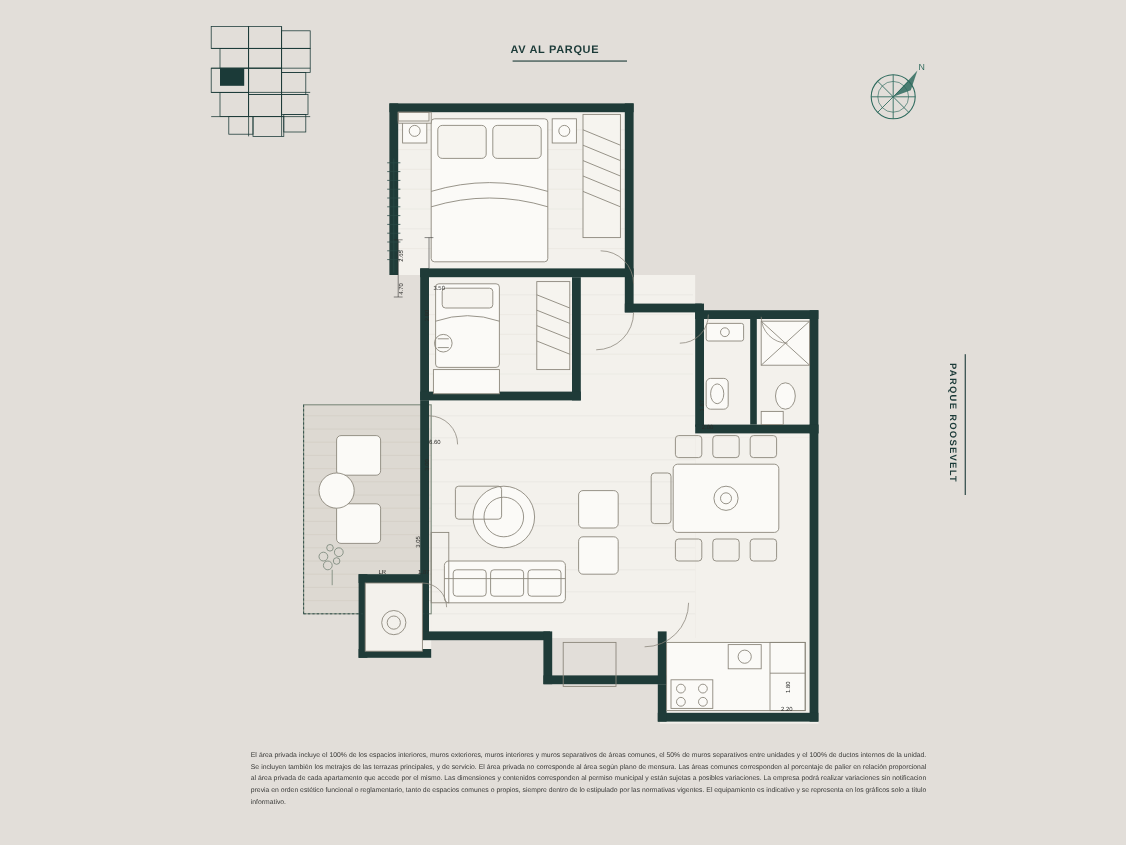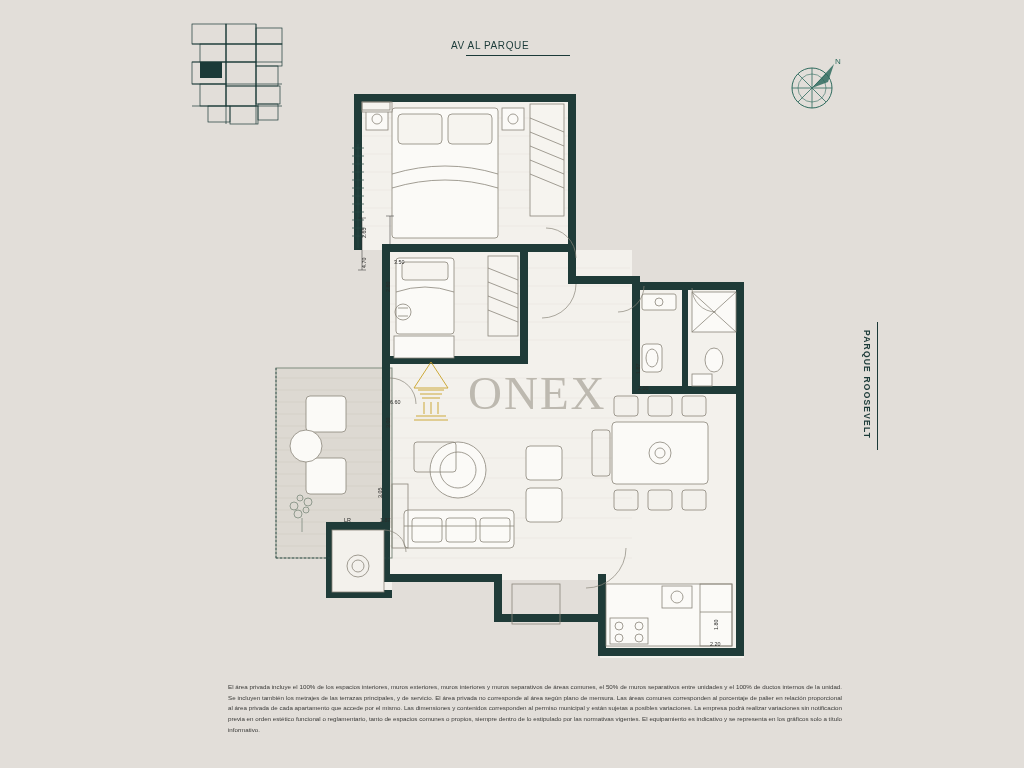--- a/index.html
+++ b/index.html
@@ -7,22 +7,22 @@
     width:1024px;height:768px;
     background:#e2ded9;
     font-family:"Liberation Sans", sans-serif;
     overflow:hidden;
     position:relative;
   }
   .sheet{position:absolute;inset:0;}
 
   
   .top-title{
-    position:absolute;left:451px;top:40px;
-    font-size:10px;font-weight:normal;letter-spacing:.6px;
+    position:absolute;left:464px;top:40px;
+    font-size:10px;font-weight:bold;letter-spacing:.6px;
     color:#1b3a38;
   }
   .top-title-rule{
     position:absolute;left:466px;top:55px;width:104px;height:1px;background:#1b3a38;
   }
 
   
   .right-label{
     position:absolute;right:152px;top:330px;
     writing-mode:vertical-rl;
@@ -334,27 +334,16 @@
       <text class="dim" x="128" y="350" transform="rotate(-90 128 350)">3.00</text>
       <text class="dim" x="120" y="420" transform="rotate(-90 120 420)">3.05</text>
       <text class="dim" x="118" y="444">1.87</text>
       <text class="dim" x="456" y="552" transform="rotate(-90 456 552)">1.80</text>
       <text class="dim" x="448" y="568">2.20</text>
 
       <text class="dim" x="82" y="444" font-size="6">LR</text>
     </svg>
   </div>
 
-  <div class="watermark">
-    <svg width="62" height="70" viewBox="0 0 62 70">
-      <g stroke="#c9a227" stroke-width="1" fill="none" opacity=".9">
-        <path d="M31 4 L48 30 H14 Z"></path>
-        <path d="M18 32 h26 M20 36 h22 M22 40 h18"></path>
-        <path d="M24 44 v12 M31 44 v12 M38 44 v12"></path>
-        <path d="M16 58 h30 M14 62 h34"></path>
-      </g>
-    </svg>
-    <span class="wm-text">ONEX</span>
-  </div>
 
   <div class="disclaimer">El área privada incluye el 100% de los espacios interiores, muros exteriores, muros interiores y muros separativos de áreas comunes, el 50% de muros separativos entre unidades y el 100% de ductos internos de la unidad. Se incluyen también los metrajes de las terrazas principales, y de servicio. El área privada no corresponde al área según plano de mensura. Las áreas comunes corresponden al porcentaje de palier en relación proporcional al área privada de cada apartamento que accede por el mismo. Las dimensiones y contenidos corresponden al permiso municipal y están sujetas a posibles variaciones. La empresa podrá realizar variaciones sin notificacion previa en orden estético funcional o reglamentario, tanto de espacios comunes o  propios, siempre dentro de lo estipulado por las normativas vigentes. El equipamiento es indicativo y se representa en los gráficos solo a título informativo.</div>
 
 </div>
 
 </body></html>

